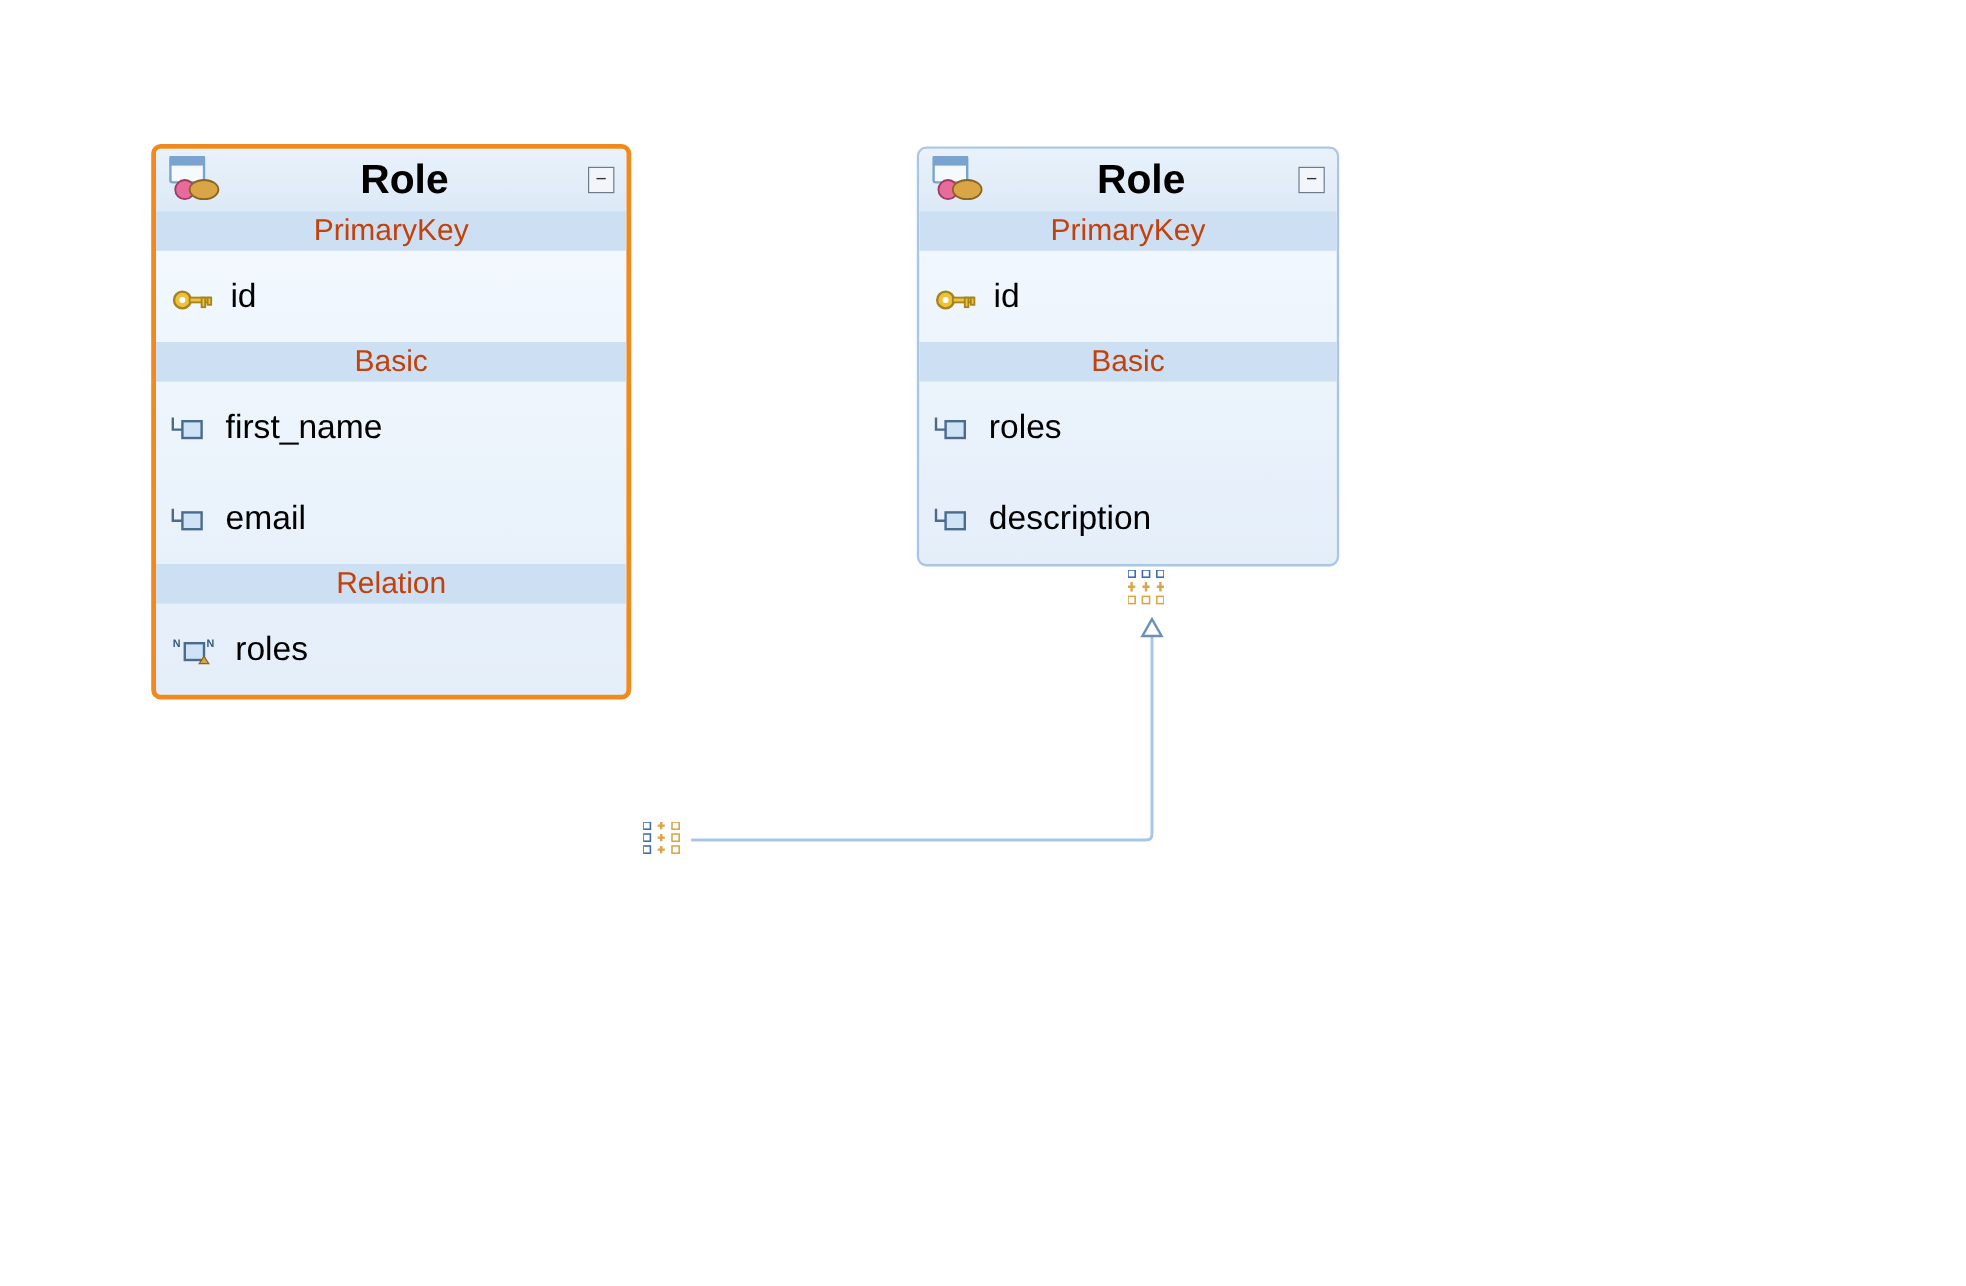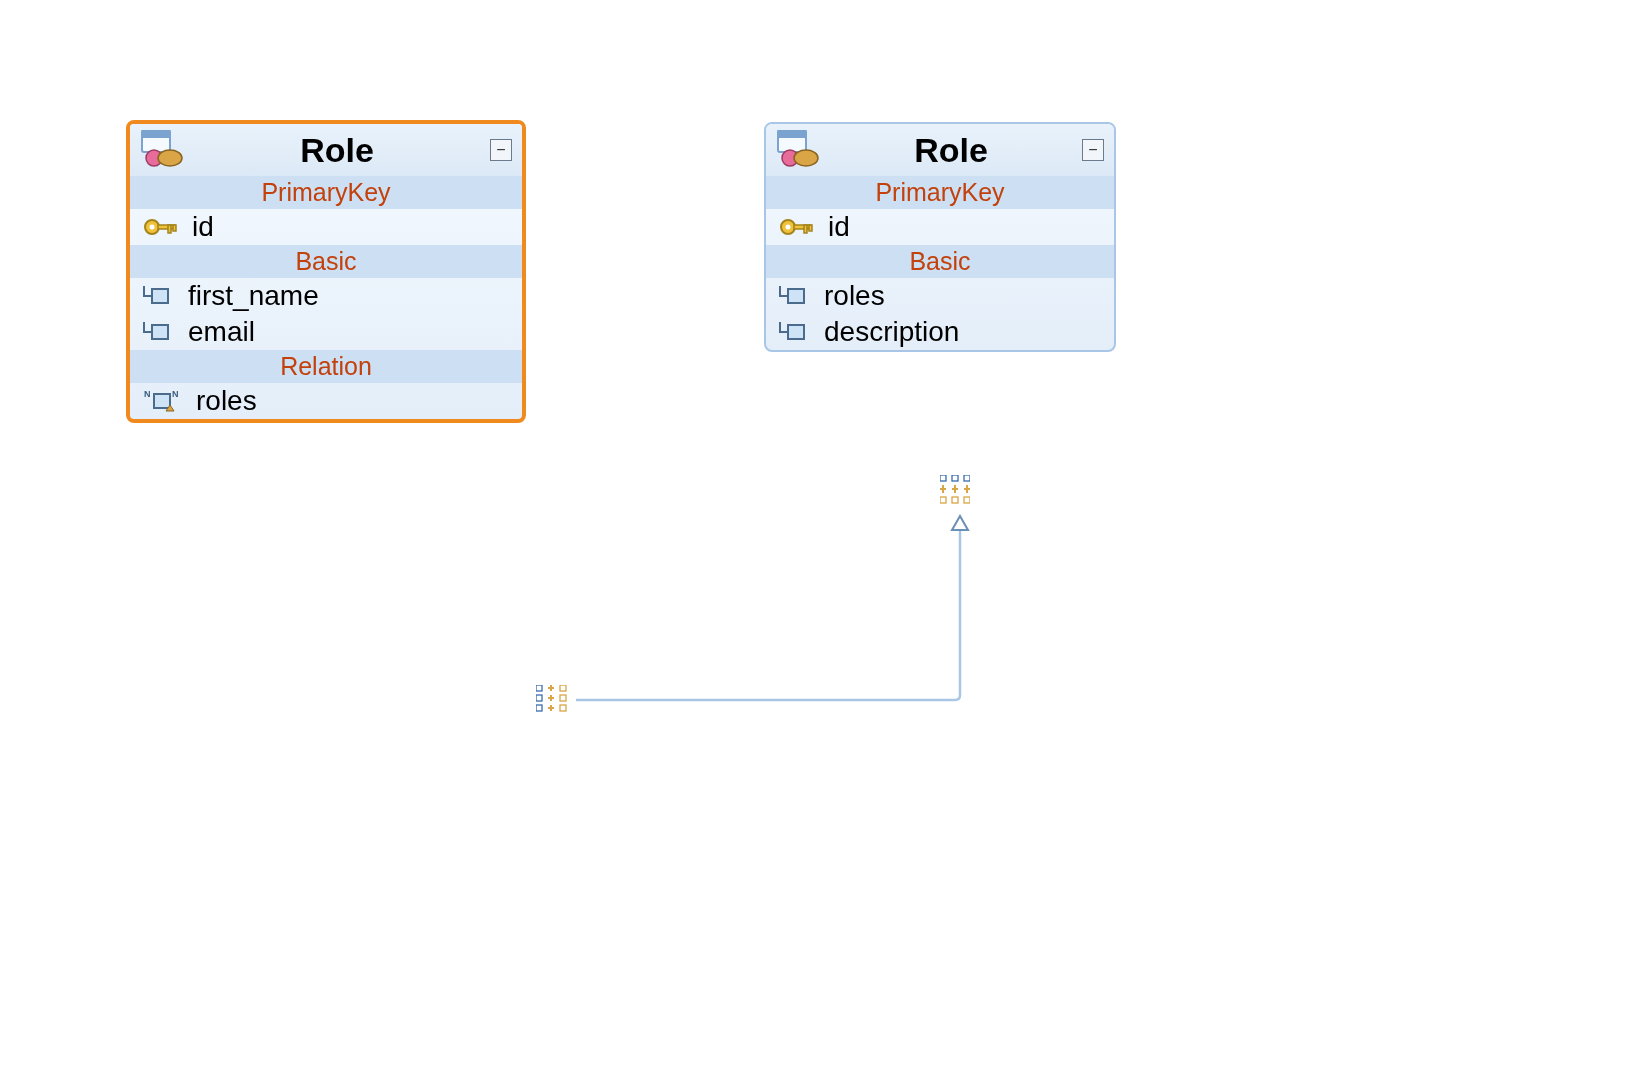--- a/index.html
+++ b/index.html
@@ -43,23 +43,23 @@
   }
   .section-label {
     background: #cddff2;
     color: #c2410c;
     font-size: 25px;
     text-align: center;
     padding: 2px 0;
   }
   .row {
     display: flex;
-    align-items: center;
+    align-items: flex-end;
     gap: 14px;
-    padding: 2px 12px;
+    padding: 22px 12px;
     font-size: 28px;
     color: #000;
   }
   .row .field { flex: 1; }
   
   .icon { display: inline-block; vertical-align: middle; }
   .entity-icon { width: 44px; height: 40px; position: relative; }
   .entity-icon svg { width: 100%; height: 100%; }
   .key-icon  { width: 36px; height: 26px; }
   .key-icon svg { width: 100%; height: 100%; }

